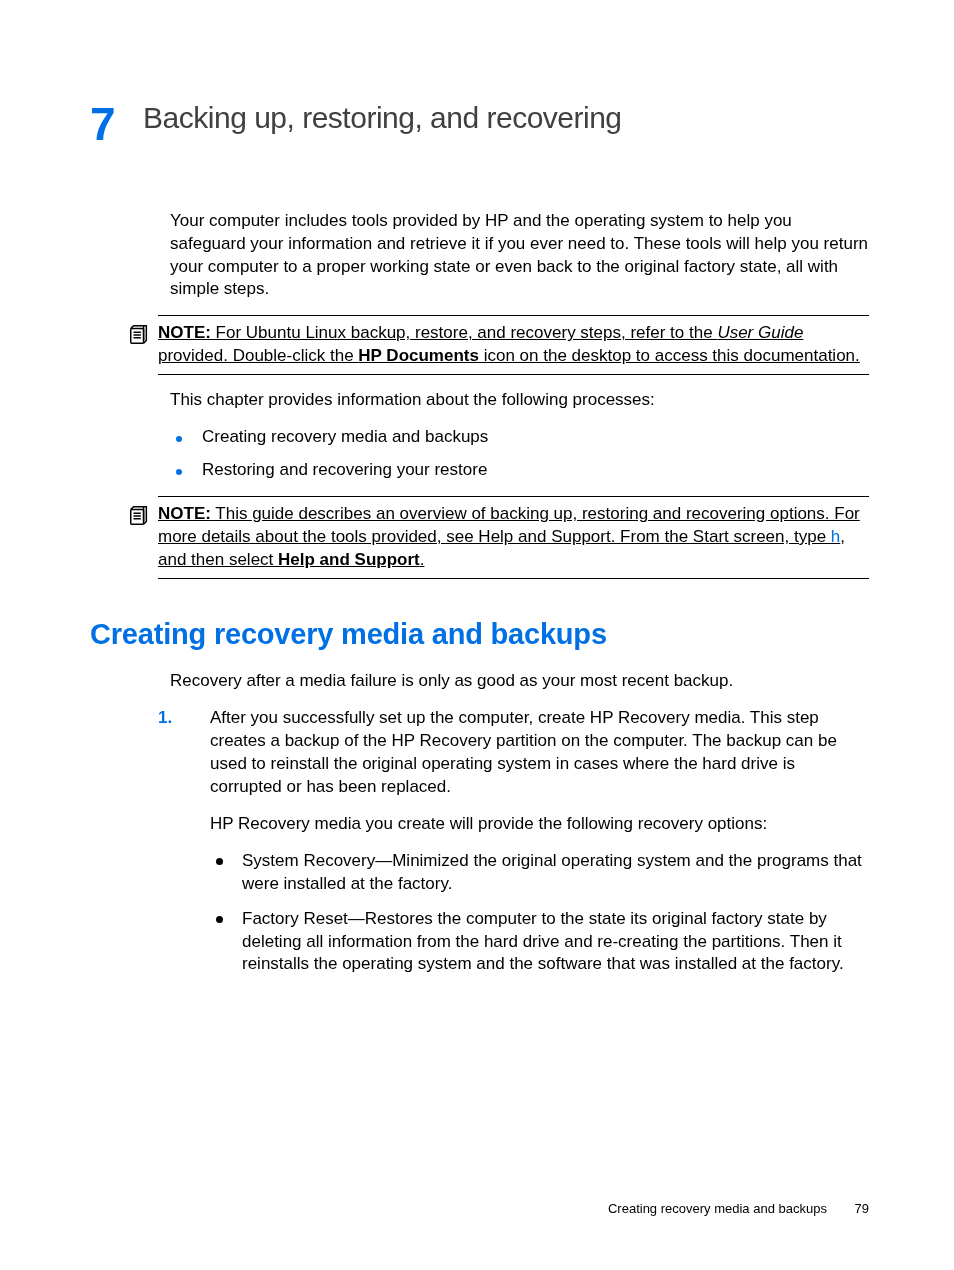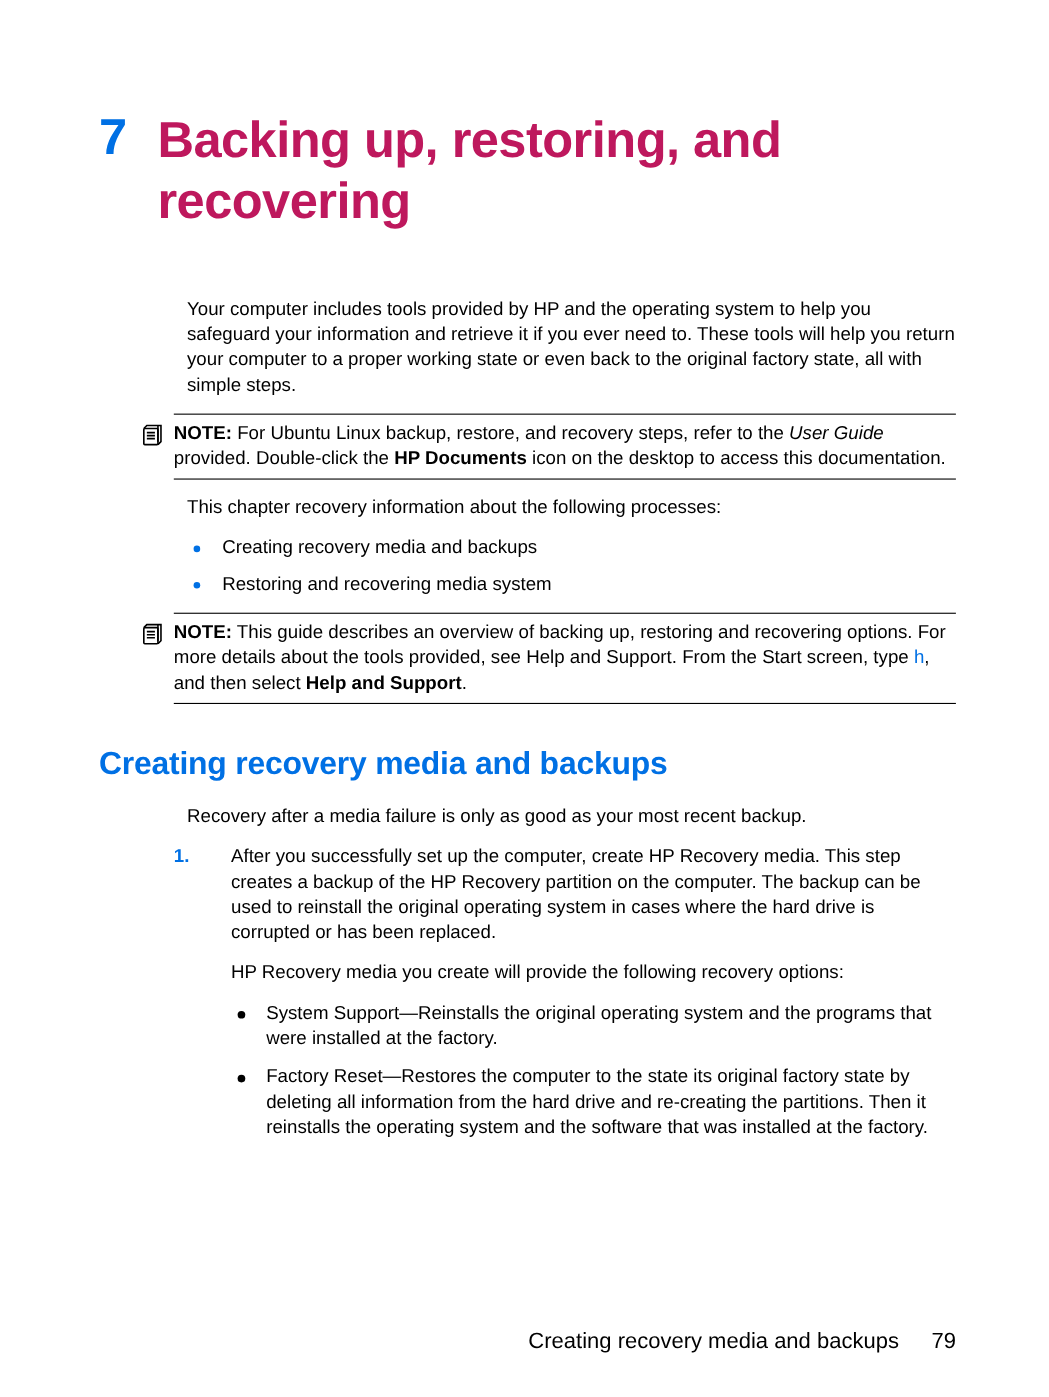--- a/index.html
+++ b/index.html
@@ -28,23 +28,23 @@
     margin-bottom: 60px;
   }
   .chapter-num {
     color: #0070e4;
     font-weight: 800;
     font-size: 46px;
     line-height: 1.08;
     letter-spacing: -0.5px;
   }
   .chapter-title {
-    color: #be185d;
-    font-weight: 700;
-    font-size: 46px;
+    color: #404040;
+    font-weight: 400;
+    font-size: 30px;
     line-height: 1.2;
     letter-spacing: -0.5px;
   }
   .body-block {
     margin-left: 68px;
   }
   .para {
     margin: 0 0 14px 12px;
   }
   .note-block {
@@ -59,20 +59,21 @@
     align-items: flex-start;
     gap: 6px;
     margin-left: -30px;
   }
   .note-icon {
     flex: 0 0 24px;
     margin-top: 2px;
   }
   .note-text {
     flex: 1;
+    text-decoration: underline;
   }
   .note-label {
     font-weight: 800;
   }
   ul.bullets {
     list-style: none;
     padding: 0;
     margin: 4px 0 14px 0;
   }
   ul.bullets > li {
@@ -135,23 +136,23 @@
     left: 0;
     top: 0;
     color: #0070e4;
     font-weight: 800;
   }
   .inline-h {
     color: #0070e4;
   }
   .footer {
     position: absolute;
-    bottom: 37px;
+    bottom: 52px;
     right: 85px;
-    font-size: 20px;
+    font-size: 13px;
   }
   .footer .pn {
     margin-left: 24px;
   }
   .italic { font-style: italic; }
   .bold { font-weight: 800; }
 </style>
 </head>
 <body>
 
@@ -178,24 +179,24 @@
           </svg>
         </span>
         <div class="note-text">
           <span class="note-label">NOTE:</span><span>   For Ubuntu Linux backup, restore, and recovery steps, refer to the </span><span class="italic">User Guide</span><span> provided. Double-click the </span><span class="bold">HP Documents</span><span> icon on the desktop to access this documentation.</span>
         </div>
       </div>
     </div>
   </div>
 
   <div class="body-block">
-    <p class="para">This chapter recovery information about the following processes:</p>
+    <p class="para">This chapter provides information about the following processes:</p>
     <ul class="bullets">
       <li>Creating recovery media and backups</li>
-      <li>Restoring and recovering media system</li>
+      <li>Restoring and recovering your restore</li>
     </ul>
   </div>
 
   <div class="body-block">
     <div class="note-block">
       <div class="note-flex">
         <span class="note-icon">
           <svg width="22" height="22" viewBox="0 0 24 24" fill="none" stroke="#000" stroke-width="1.6">
             <rect x="3" y="5" width="14" height="16" rx="1"></rect>
             <path d="M3 5 l3 -3 h14 v16 l-3 3"></path>
@@ -213,21 +214,21 @@
   <h2 class="section-h2">Creating recovery media and backups</h2>
 
   <div class="body-block">
     <p class="para">Recovery after a media failure is only as good as your most recent backup.</p>
 
     <ol class="steps">
       <li>
         <p class="para">After you successfully set up the computer, create HP Recovery media. This step creates a backup of the HP Recovery partition on the computer. The backup can be used to reinstall the original operating system in cases where the hard drive is corrupted or has been replaced.</p>
         <p class="para">HP Recovery media you create will provide the following recovery options:</p>
         <ul class="disc">
-          <li>System Support—Reinstalls the original operating system and the programs that were installed at the factory.</li>
+          <li>System Recovery—Minimized the original operating system and the programs that were installed at the factory.</li>
           <li>Factory Reset—Restores the computer to the state its original factory state by deleting all information from the hard drive and re-creating the partitions. Then it reinstalls the operating system and the software that was installed at the factory.</li>
         </ul>
       </li>
     </ol>
   </div>
 
   <div class="footer">
     <span>Creating recovery media and backups</span>
     <span class="pn">79</span>
   </div>

